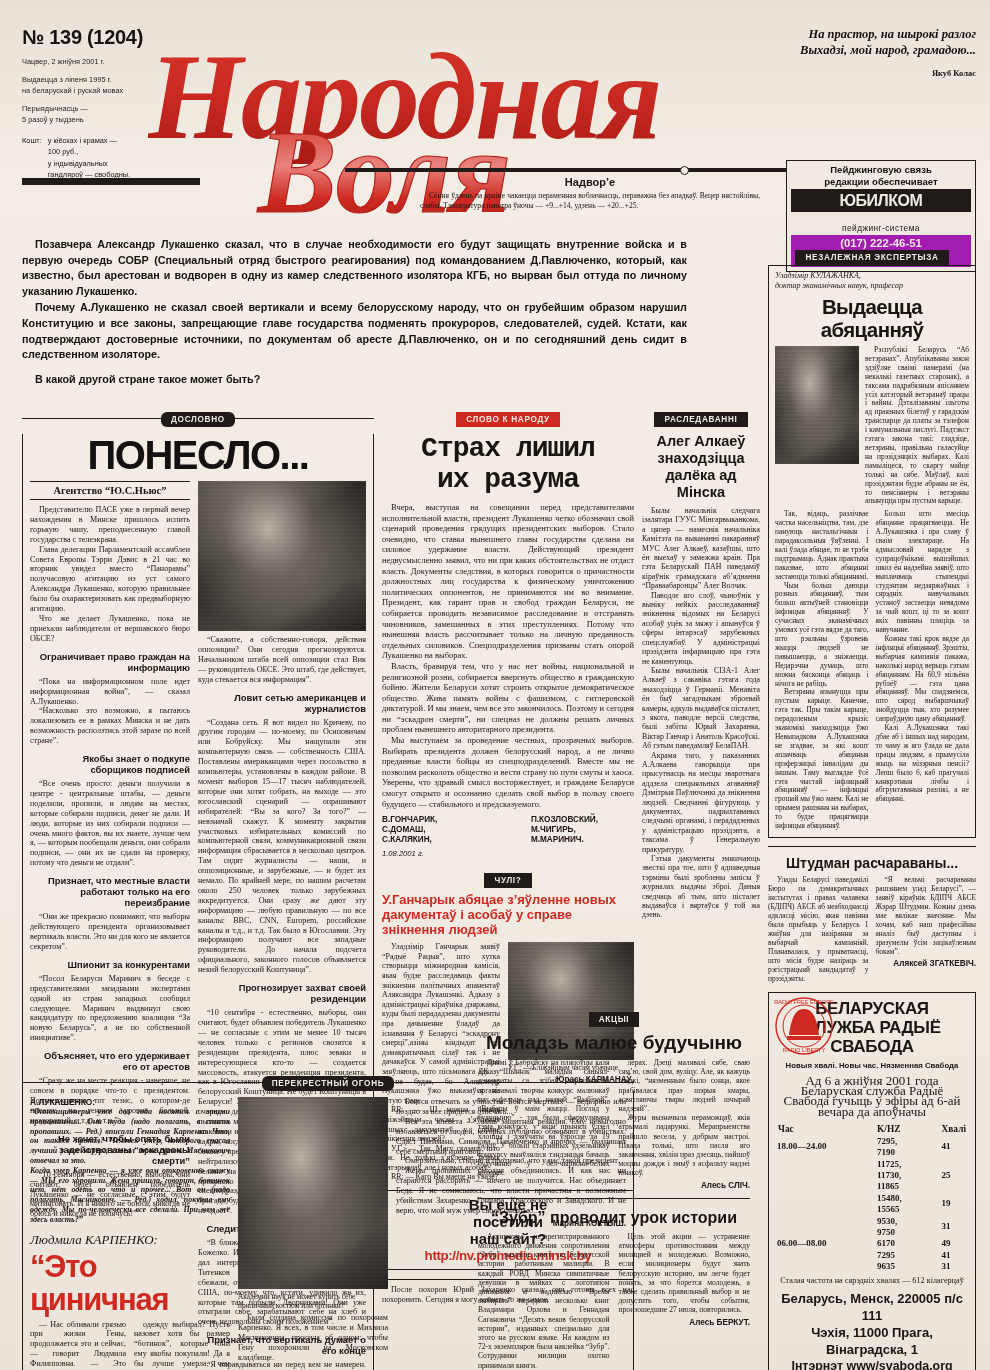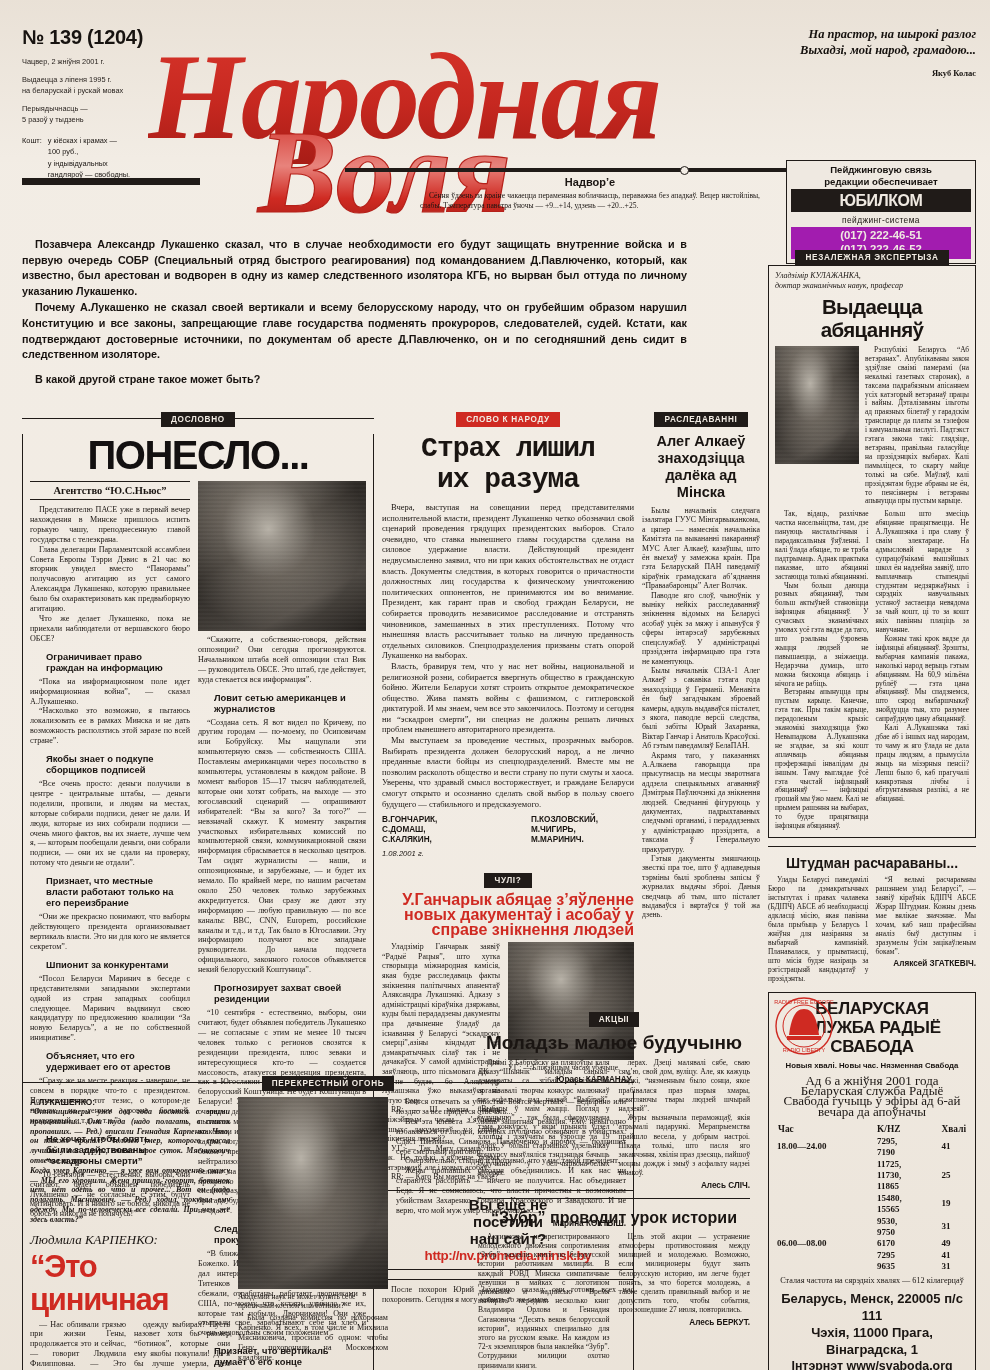--- a/index.html
+++ b/index.html
@@ -37,21 +37,21 @@
   .epigraph .author{font-style:normal;font-size:8.5px;margin-top:7px;font-weight:bold;}
   .mh-botline{position:absolute;left:345px;right:14px;top:168px;height:4px;background:#201b18;}
   .mh-dot{position:absolute;width:7px;height:7px;border-radius:50%;background:#f2ece4;border:1px solid #201b18;top:166px;left:680px;}
   .weather{position:absolute;left:420px;top:176px;width:340px;}
   .weather h4{margin:0 0 3px 0;text-align:center;font-family:"Liberation Sans",sans-serif;font-size:11px;}
   .weather p{margin:0;font-size:7.6px;line-height:9.6px;text-align:justify;text-indent:9px;}
   .pager-ad{position:absolute;right:14px;top:160px;width:180px;border:1.5px solid #201b18;background:#efe9e1;padding:3px 4px 4px;text-align:center;}
   .pager-ad .l1{font-family:"Liberation Sans",sans-serif;font-weight:bold;font-size:9.6px;line-height:11.5px;color:#171310;}
   .pager-band{background:#201b18;color:#efe9e1;margin:2px 0 1px;padding:3px 0 2px;}
   .pager-band .brand{font-family:"Liberation Sans",sans-serif;font-weight:bold;font-size:16px;letter-spacing:-.5px;}
-  .pager-sub{font-family:"Liberation Sans",sans-serif;font-size:8.4px;letter-spacing:.4px;margin:3px 0 2px;}
+  .pager-sub{font-family:"Liberation Sans",sans-serif;font-size:8.4px;letter-spacing:.4px;margin:11px 0 2px;}
   .pager-phone{background:#a21caf;color:#efe9e1;font-family:"Liberation Sans",sans-serif;font-weight:bold;font-size:11.4px;line-height:13.5px;padding:2px 0 3px;}
 
   
   .lead-wrap{position:relative;margin:4px 14px 0 22px;}
   .lead{
     font-family:"Liberation Sans",sans-serif;font-weight:bold;
     font-size:11.6px;line-height:15.6px;color:#181310;
     text-align:justify;
     width:715px;
     transform:scaleX(.93);transform-origin:left center;
@@ -63,25 +63,25 @@
   
   .body-grid{position:absolute;left:22px;right:14px;top:408px;bottom:8px;}
   .rubric{
     display:inline-block;background:#201b18;color:#f2ece4;
     font-family:"Liberation Sans",sans-serif;font-weight:bold;
     font-size:8.2px;letter-spacing:.7px;padding:3px 10px 3px;
   }
   .rubric.red{background:#cf2a22;}
   .rubric-row{text-align:center;position:relative;}
   .rubric-row:before{content:"";position:absolute;left:0;right:0;top:50%;height:1px;background:#201b18;z-index:0;}
-  .rubric-row .rubric{position:relative;z-index:1;}
+  .rubric-row .rubric{position:relative;z-index:1;border-radius:6px;}
 
   .col-txt{font-size:8.1px;line-height:9.9px;text-align:justify;}
   .col-txt p{margin:0;text-indent:9px;}
-  .sub{font-family:"Liberation Sans",sans-serif;font-weight:bold;font-size:9.4px;line-height:11px;text-align:left;margin:7px 16px 4px;}
+  .sub{font-family:"Liberation Sans",sans-serif;font-weight:bold;font-size:9.4px;line-height:11px;text-align:right;margin:7px 0 4px;}
   .photo{background:linear-gradient(150deg,#6d665e,#3b3631 40%,#6e675f 75%,#2e2a26);position:relative;overflow:hidden;}
   .photo:after{content:"";position:absolute;inset:0;background:
      radial-gradient(ellipse at 42% 32%, rgba(228,222,210,.72) 0%, rgba(160,152,140,.28) 34%, rgba(22,20,18,.38) 70%),
      repeating-linear-gradient(0deg, rgba(255,255,255,.035) 0 2px, rgba(0,0,0,.04) 2px 4px);}
   .cap{font-size:7.4px;line-height:9px;margin-top:3px;}
   .sig{font-family:"Liberation Sans",sans-serif;font-weight:bold;font-size:8.2px;text-align:right;margin-top:3px;}
   .sigL{font-family:"Liberation Sans",sans-serif;font-weight:bold;font-size:8.2px;line-height:10px;}
 
   
   #sec-ponyeslo{position:absolute;left:0;top:0;width:352px;}
@@ -122,21 +122,21 @@
   .radio-addr .small{font-size:12.4px;}
   .rfe-logo{position:absolute;left:4px;top:4px;width:62px;height:58px;}
 
   .crossfire-quote{font-style:italic;font-weight:bold;font-size:8px;line-height:9.8px;text-align:justify;}
   .name-it{font-family:"Liberation Serif",serif;font-style:italic;font-size:13px;margin:7px 0 2px;}
   .huge-quote{font-family:"Liberation Sans",sans-serif;font-weight:bold;font-size:31px;line-height:33px;color:#cf2a22;letter-spacing:-1.2px;}
   .lbl-sans{font-family:"Liberation Sans",sans-serif;font-weight:bold;font-size:8.4px;}
   .h-mol{font-family:"Liberation Sans",sans-serif;font-weight:bold;font-size:19px;line-height:21px;text-align:center;margin:5px 0 5px;}
   .h-zubr{font-family:"Liberation Sans",sans-serif;font-weight:bold;font-size:16px;line-height:18px;text-align:center;margin:5px 0 5px;}
   .h-shtud{font-family:"Liberation Sans",sans-serif;font-weight:bold;font-size:14px;text-align:center;margin:4px 0 4px;}
-  .h-gan{font-family:"Liberation Sans",sans-serif;font-weight:bold;font-size:16px;line-height:15px;text-align:right;color:#cf2a22;margin:4px 0 5px;}
+  .h-gan{font-family:"Liberation Sans",sans-serif;font-weight:bold;font-size:13px;line-height:15px;text-align:left;color:#cf2a22;margin:4px 0 5px;}
   .tiny{font-size:7.6px;line-height:9.2px;text-align:justify;}
 </style>
 </head>
 <body>
 
 <div class="page">
 
   <div class="masthead">
 
     <div class="mh-left">

